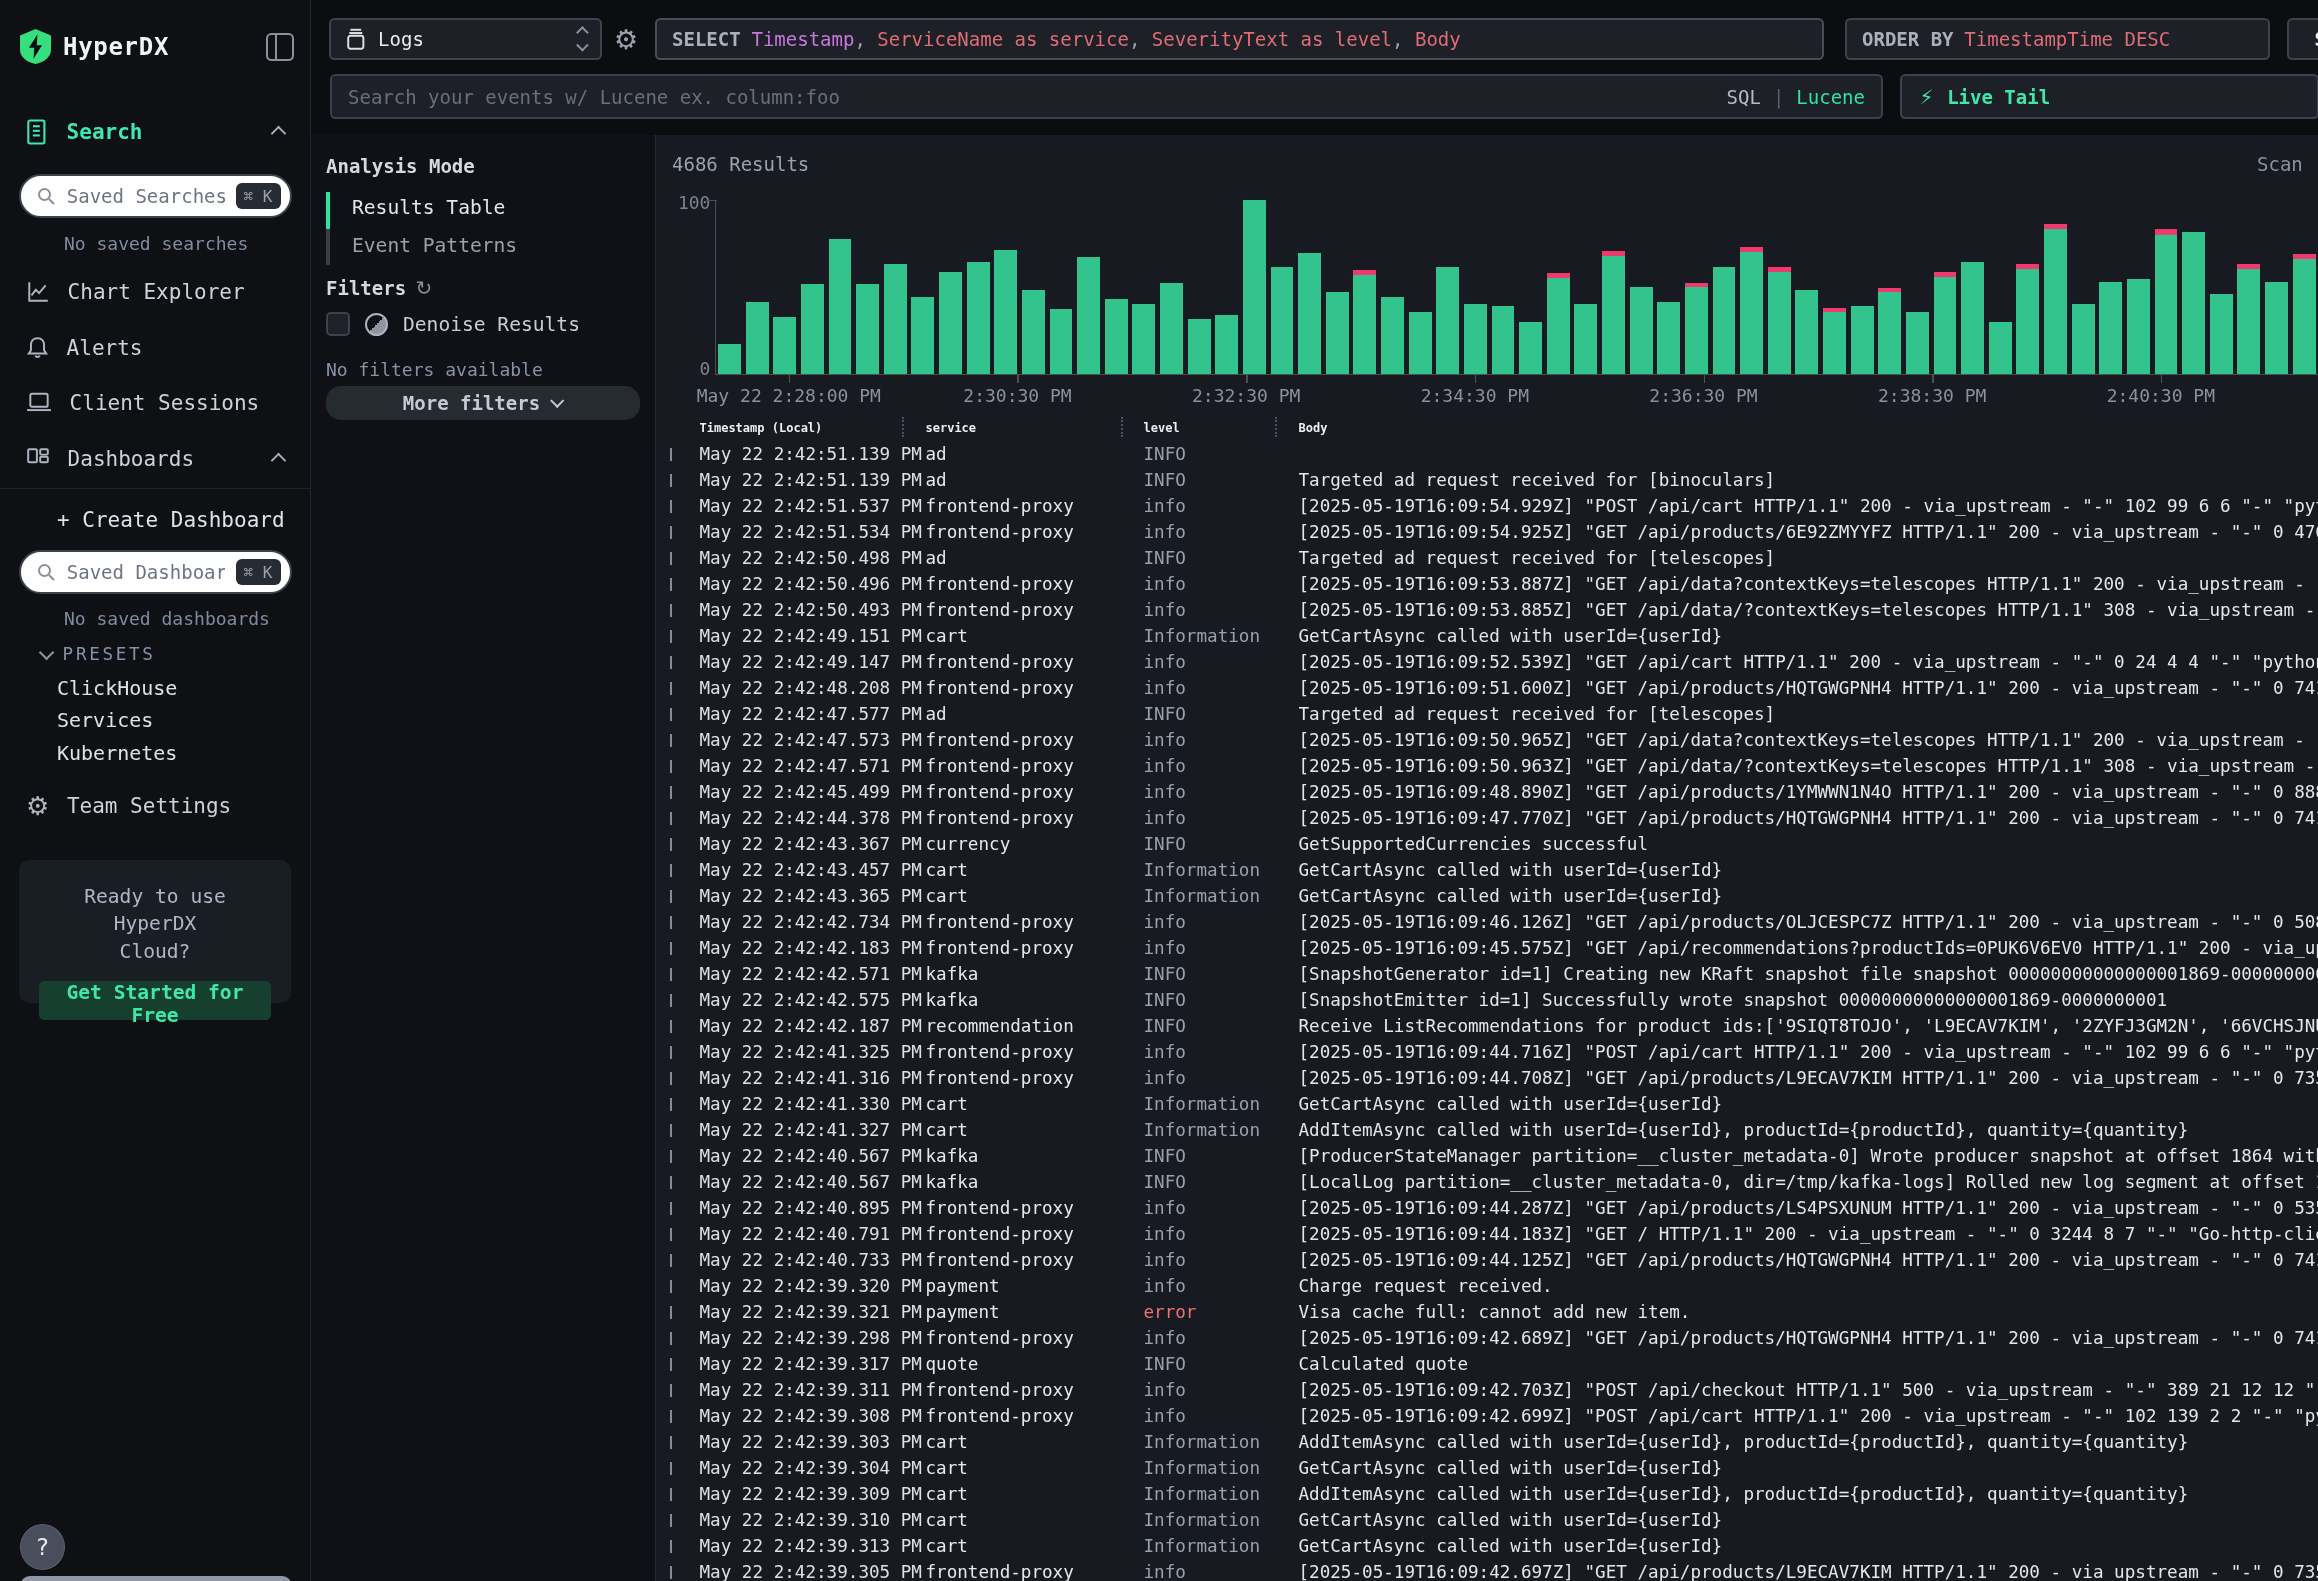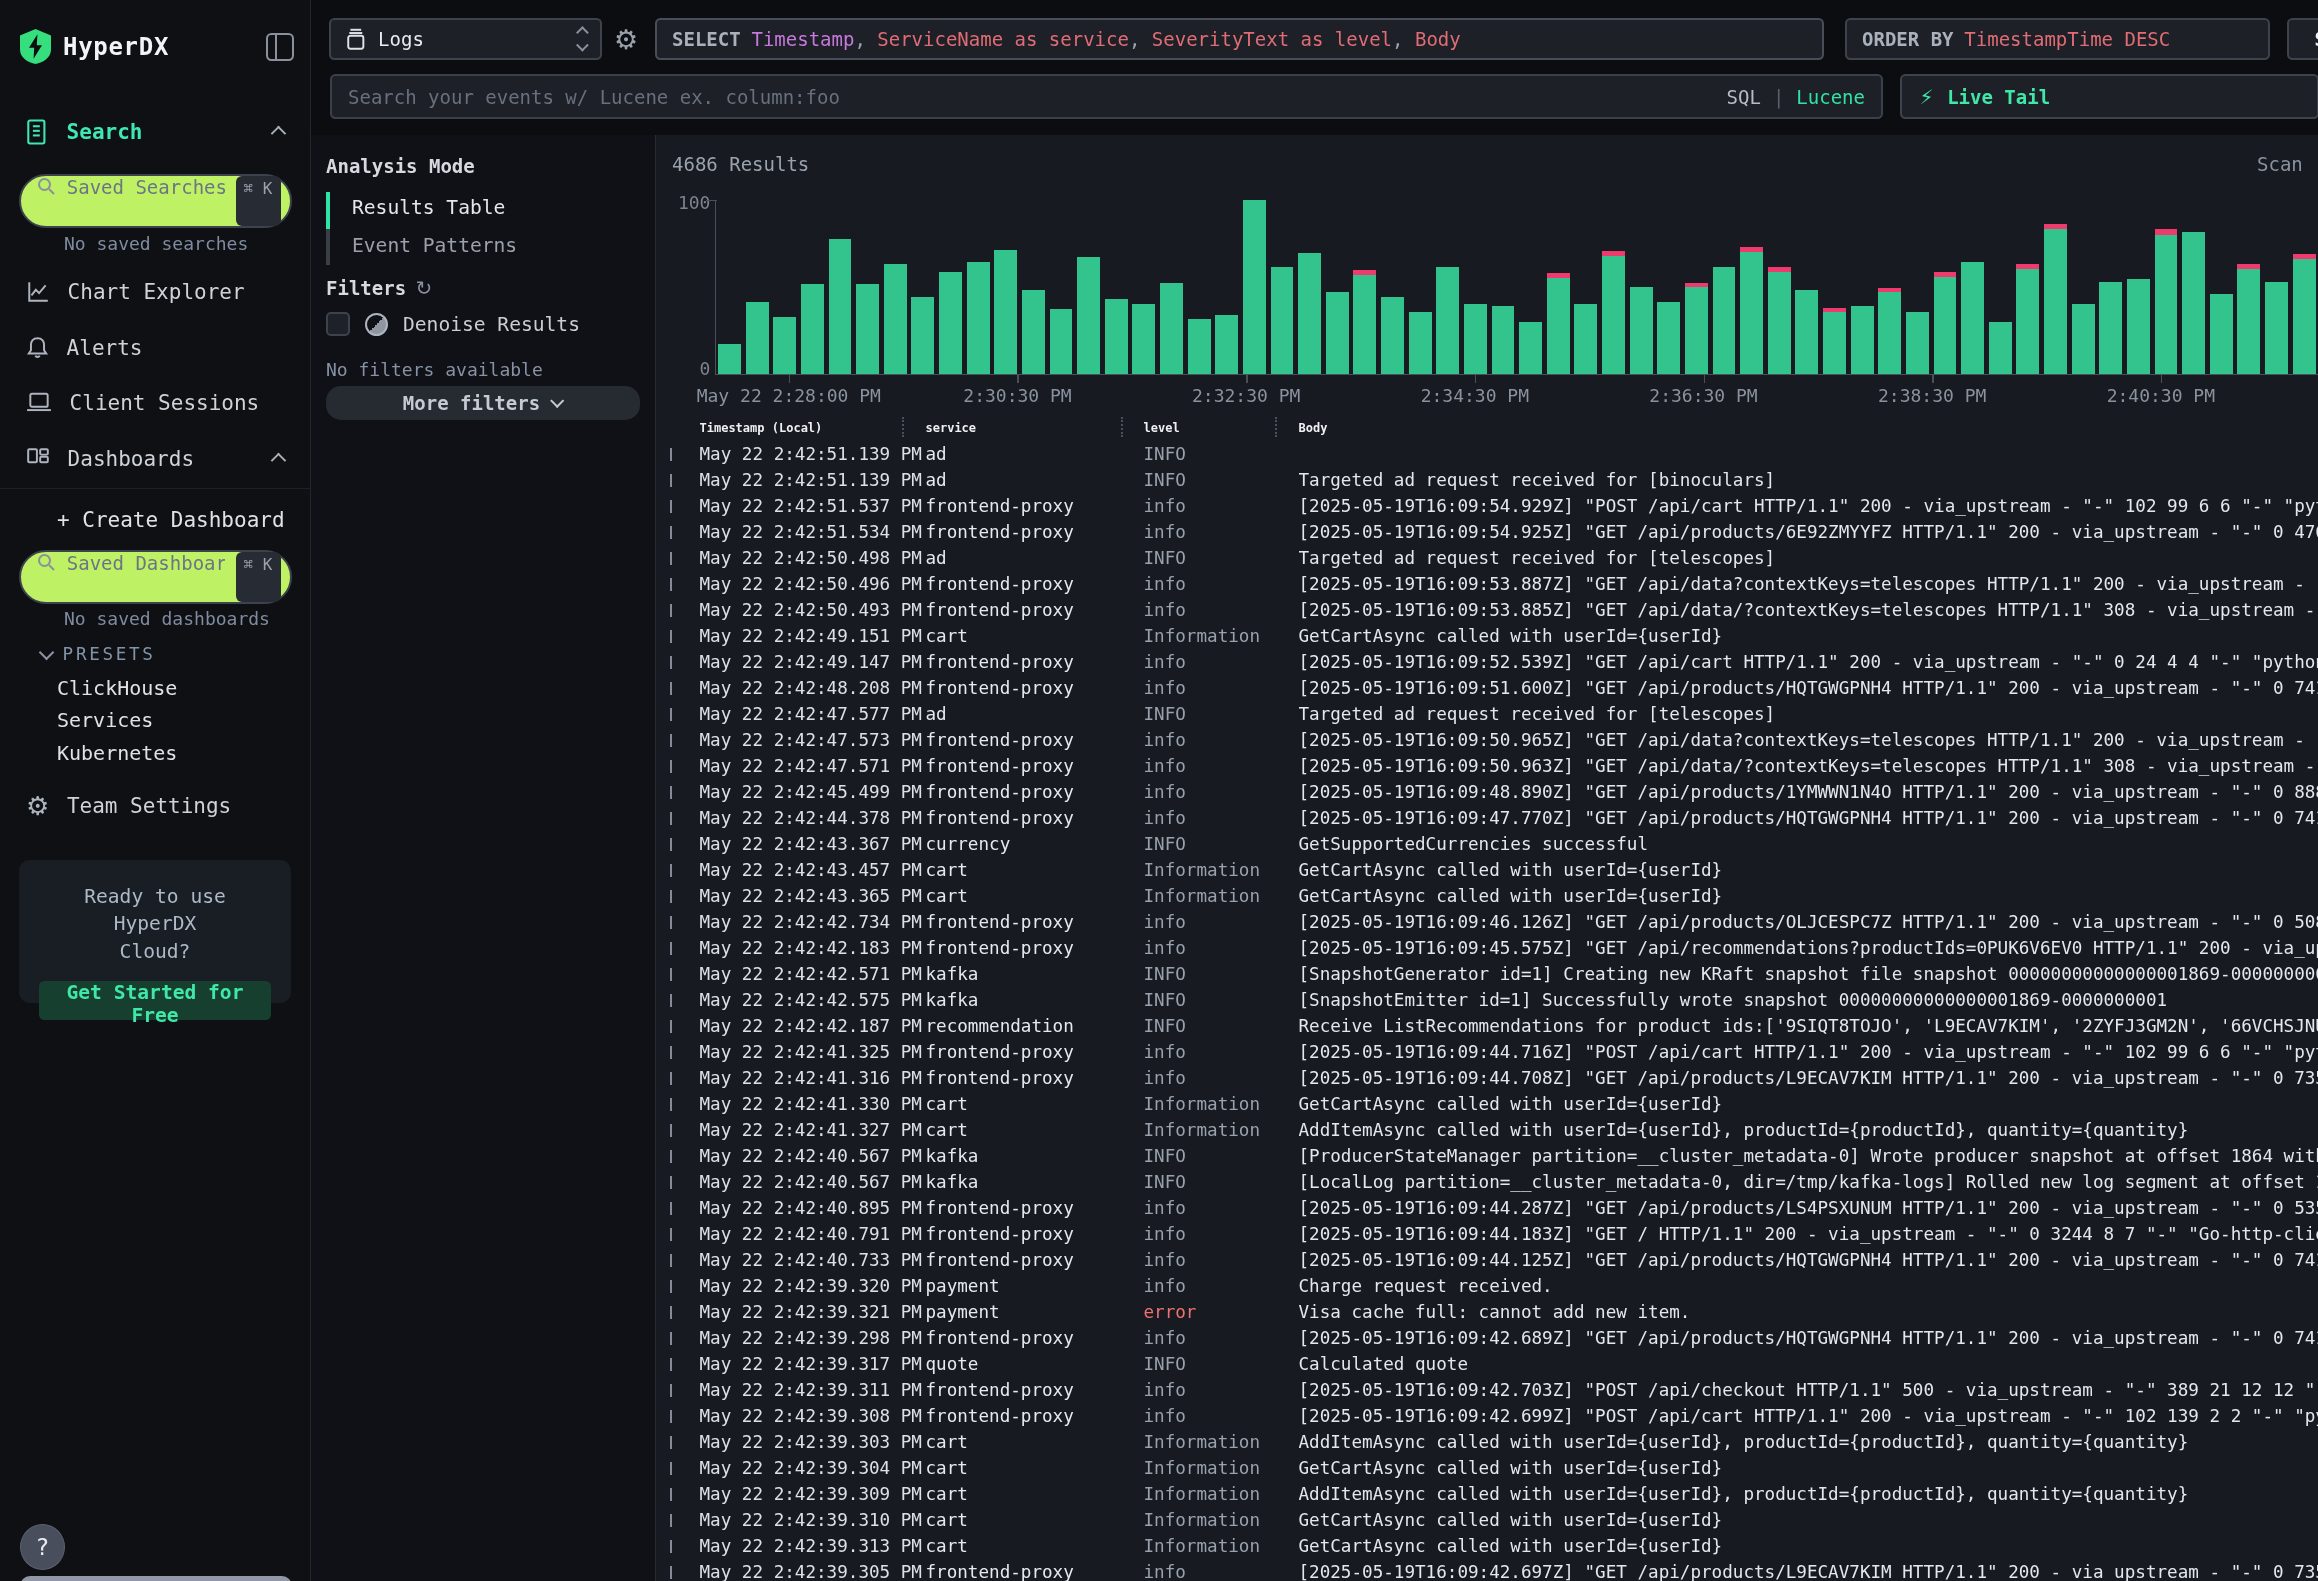--- a/index.html
+++ b/index.html
@@ -17,22 +17,22 @@
 
   .nav-item { position:absolute; left:0; width:100%; height:43px; display:flex;
     align-items:center; gap:17.6px; padding-left:26px; color:#ced3da; font-size:21px; cursor:pointer; }
   .nav-item .caret { margin-left:auto; margin-right:24px; }
   .nav-item.teal { color:#3fe8b0; }
   .caret-up { width:10.8px; height:10.8px; border-top:2px solid #a9b0ba; border-left:2px solid #a9b0ba;
     transform:rotate(45deg) translateY(2.7px); }
   .caret-down { width:10.8px; height:10.8px; border-bottom:2px solid #8a94a4; border-left:2px solid #8a94a4;
     transform:rotate(-45deg); }
 
-  .pill { position:absolute; left:19px; width:273px; height:54px; border:2px solid #3c434d;
-    border-radius:27px; background:#bef264; display:flex; gap:10.8px;
+  .pill { position:absolute; left:19px; width:273px; height:44px; border:2px solid #3c434d;
+    border-radius:27px; background:#ffffff; display:flex; align-items:center; gap:10.8px;
     padding:0 9.5px 0 15px; cursor:text; }
   .pill .ph { color:#6d7584; font-size:19px; flex:1; white-space:nowrap; overflow:hidden; }
   .kbd { background:#272b33; color:#9aa2ae; border-radius:6px; font-size:16px;
     padding:3.4px 8px; white-space:nowrap; }
   .side-empty { position:absolute; left:64px; color:#7f8ca0; font-size:18px; }
   .side-sub { position:absolute; left:57px; color:#dfe3e8; font-size:20px; cursor:pointer; }
   .presets-head { position:absolute; left:41px; color:#8494a8; font-size:17.6px; letter-spacing:2.7px;
     display:flex; gap:10.8px; align-items:center; cursor:pointer; }
   .divider { position:absolute; left:0; width:100%; height:1.4px; background:#1e2227; }
 

